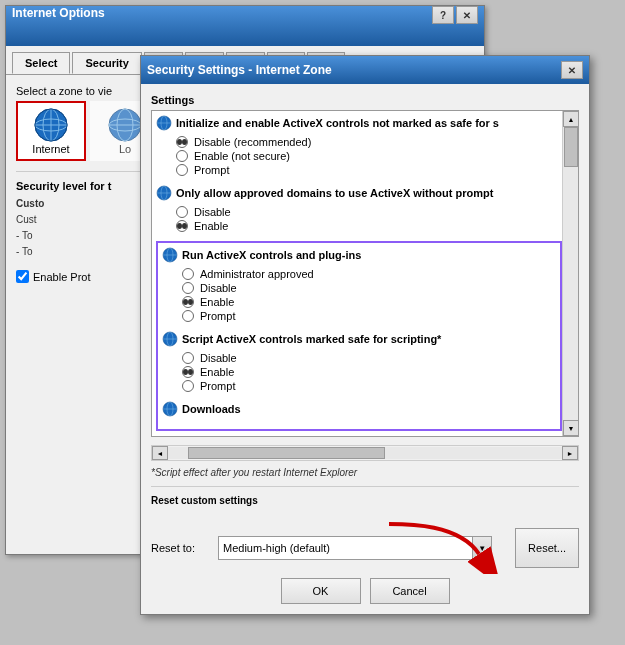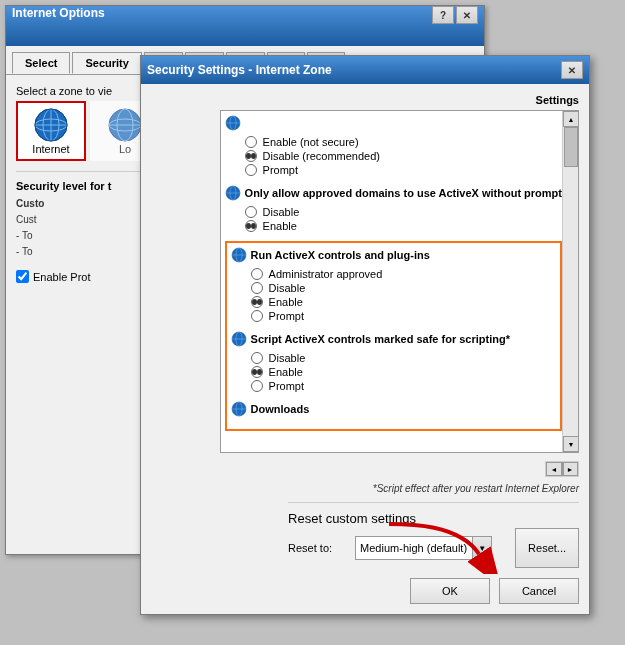--- a/index.html
+++ b/index.html
@@ -192,21 +192,20 @@
       font-size: 10px;
       cursor: pointer;
       color: #333;
     }
 
     .dialog-body {
       padding: 10px;
       height: calc(100% - 28px);
       display: flex;
       flex-direction: column;
-      align-items: flex-end;
     }
 
     .settings-label {
       font-size: 11px;
       font-weight: bold;
       margin-bottom: 4px;
     }
 
     .settings-list-container {
       border: 1px solid #999;
@@ -271,41 +270,41 @@
 
     .radio-circle.selected::after {
       content: '';
       width: 6px;
       height: 6px;
       border-radius: 50%;
       background: #333;
     }
 
     .highlighted-section {
-      border: 2px solid #f97316;
+      border: 2px solid #8b5cf6;
       padding: 4px;
       margin-bottom: 4px;
     }
 
     .note-text {
       font-size: 10px;
       color: #333;
       margin-bottom: 8px;
       font-style: italic;
     }
 
     .reset-section {
       border-top: 1px solid #ccc;
       padding-top: 8px;
     }
 
     .reset-section-title {
-      font-size: 13px;
-      font-weight: normal;
-      margin-bottom: 2px;
+      font-size: 10px;
+      font-weight: bold;
+      margin-bottom: 22px;
     }
 
     .reset-row {
       display: flex;
       align-items: center;
       gap: 23px;
     }
 
     .reset-label {
       font-size: 11px;
@@ -459,30 +458,31 @@
     <div class="settings-list-container" style="height: 320px; position:relative;">
       <div class="settings-list" style="padding-right: 16px; overflow-y:auto; height:100%;">
 
         <div class="setting-group">
           <div class="setting-group-title">
             <svg class="small-globe" viewBox="0 0 16 16">
               <circle cx="8" cy="8" r="7" fill="#1a6bbf" stroke="#0d4a8a" stroke-width="0.5"></circle>
               <ellipse cx="8" cy="8" rx="3" ry="7" fill="none" stroke="#7ab8e8" stroke-width="0.5"></ellipse>
               <line x1="1" y1="8" x2="15" y2="8" stroke="#7ab8e8" stroke-width="0.5"></line>
             </svg>
-          </div>
-          <div class="radio-option">
-            <div class="radio-circle"></div>
-            <span>Enable (not secure)</span>
+            <span>Initialize and enable ActiveX controls not marked as safe for s</span>
           </div>
           <div class="radio-option">
             <div class="radio-circle selected">
                 <span style="width:6px;height:6px;border-radius:50%;background:#333;display:block;"></span>
               </div>
             <span>Disable (recommended)</span>
+          </div>
+          <div class="radio-option">
+            <div class="radio-circle"></div>
+            <span>Enable (not secure)</span>
           </div>
           <div class="radio-option">
             <div class="radio-circle"></div>
             <span>Prompt</span>
           </div>
         </div>
 
         <div class="setting-group">
           <div class="setting-group-title">
             <svg class="small-globe" viewBox="0 0 16 16">

